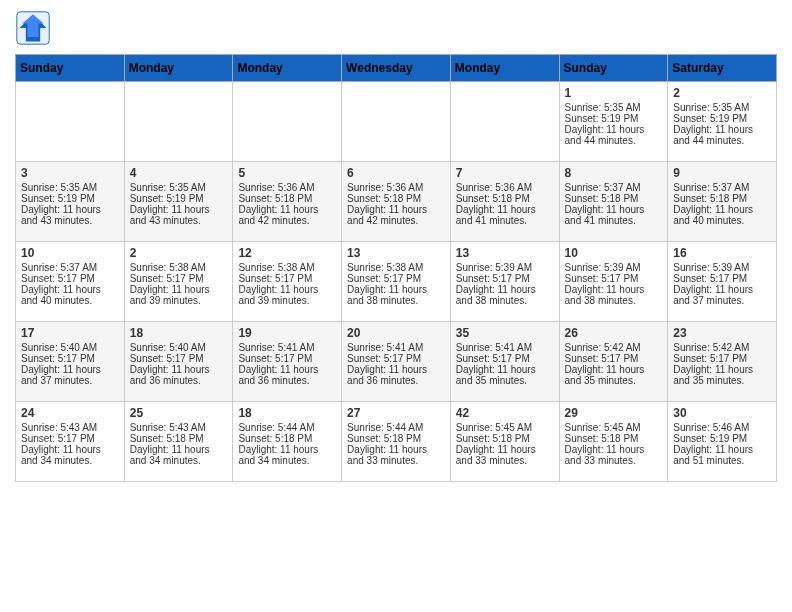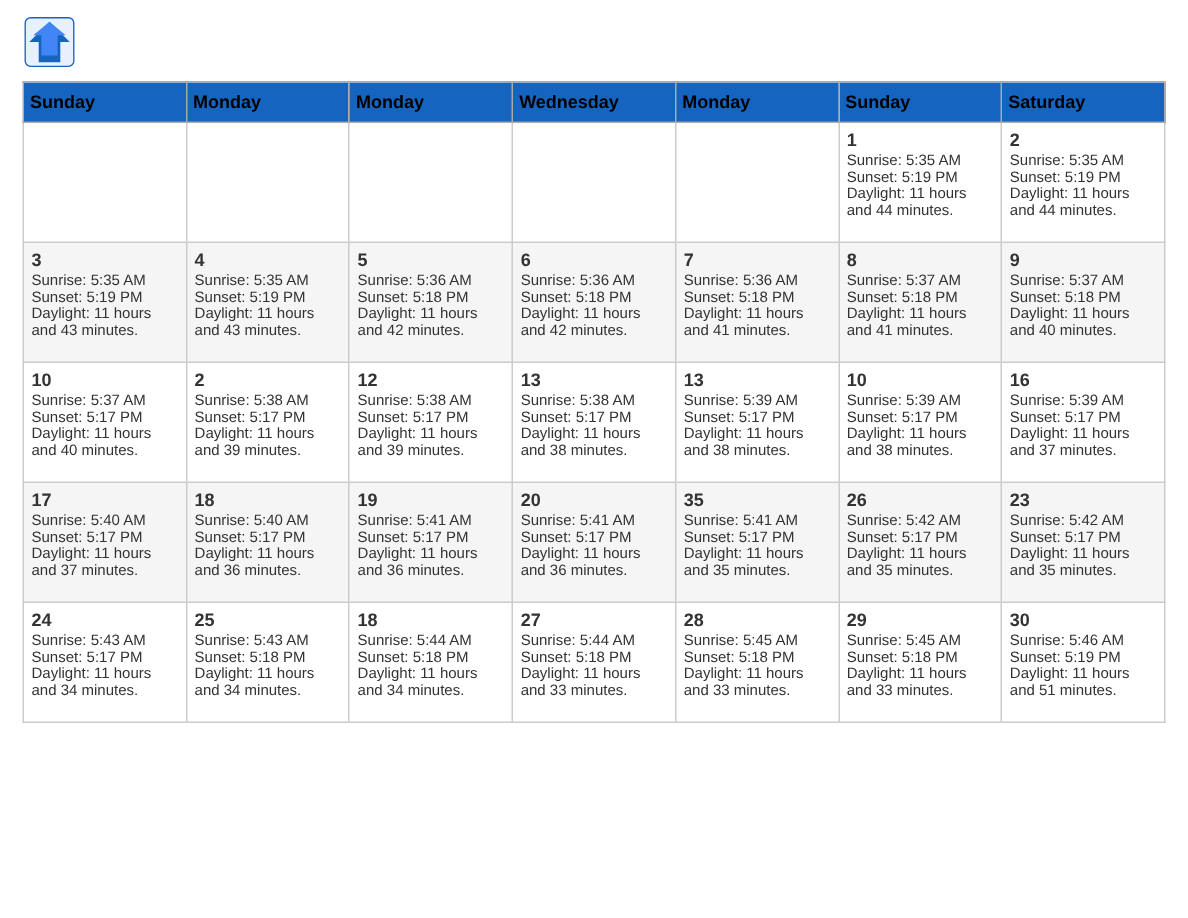--- a/index.html
+++ b/index.html
@@ -147,18 +147,18 @@
         <td><span class="day-num">20</span><span>Sunrise: 5:41 AM</span><br><span>Sunset: 5:17 PM</span><br><span>Daylight: 11 hours and 36 minutes.</span></td>
         <td><span class="day-num">35</span><span>Sunrise: 5:41 AM</span><br><span>Sunset: 5:17 PM</span><br><span>Daylight: 11 hours and 35 minutes.</span></td>
         <td><span class="day-num">26</span><span>Sunrise: 5:42 AM</span><br><span>Sunset: 5:17 PM</span><br><span>Daylight: 11 hours and 35 minutes.</span></td>
         <td><span class="day-num">23</span><span>Sunrise: 5:42 AM</span><br><span>Sunset: 5:17 PM</span><br><span>Daylight: 11 hours and 35 minutes.</span></td>
       </tr>
       <tr>
         <td><span class="day-num">24</span><span>Sunrise: 5:43 AM</span><br><span>Sunset: 5:17 PM</span><br><span>Daylight: 11 hours and 34 minutes.</span></td>
         <td><span class="day-num">25</span><span>Sunrise: 5:43 AM</span><br><span>Sunset: 5:18 PM</span><br><span>Daylight: 11 hours and 34 minutes.</span></td>
         <td><span class="day-num">18</span><span>Sunrise: 5:44 AM</span><br><span>Sunset: 5:18 PM</span><br><span>Daylight: 11 hours and 34 minutes.</span></td>
         <td><span class="day-num">27</span><span>Sunrise: 5:44 AM</span><br><span>Sunset: 5:18 PM</span><br><span>Daylight: 11 hours and 33 minutes.</span></td>
-        <td><span class="day-num">28</span><span>Sunrise: 5:45 AM</span><br><span>Sunset: 5:18 PM</span><br><span>Daylight: 11 hours and 33 minutes.</span></td>
+        <td><span class="day-num">42</span><span>Sunrise: 5:45 AM</span><br><span>Sunset: 5:18 PM</span><br><span>Daylight: 11 hours and 33 minutes.</span></td>
         <td><span class="day-num">29</span><span>Sunrise: 5:45 AM</span><br><span>Sunset: 5:18 PM</span><br><span>Daylight: 11 hours and 33 minutes.</span></td>
         <td><span class="day-num">30</span><span>Sunrise: 5:46 AM</span><br><span>Sunset: 5:19 PM</span><br><span>Daylight: 11 hours and 51 minutes.</span></td>
       </tr>
     </tbody>
 </table>
 
 </body></html>

